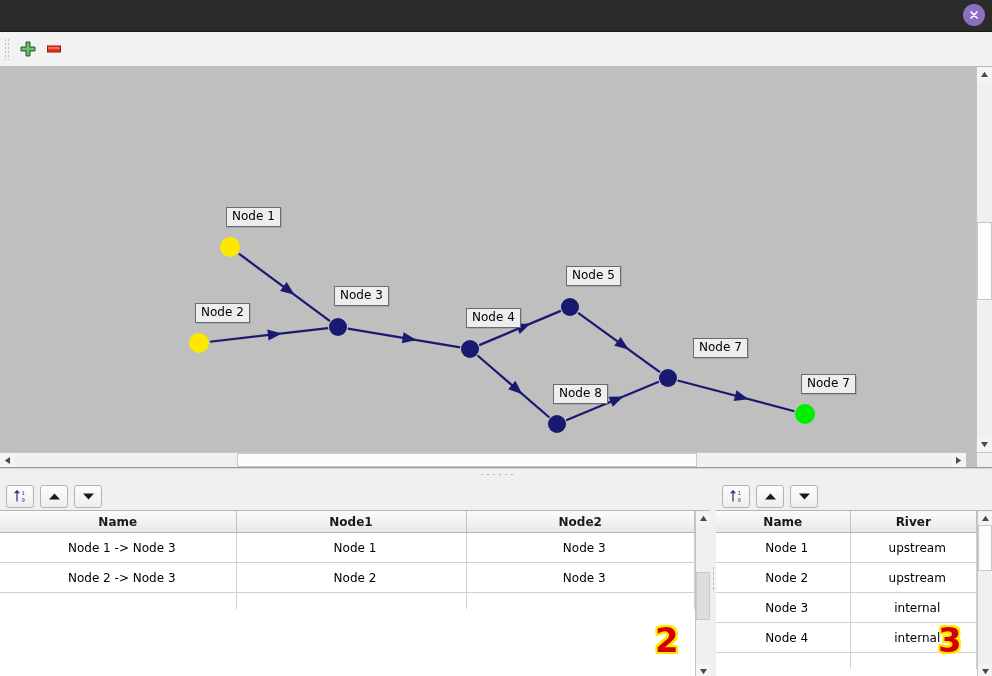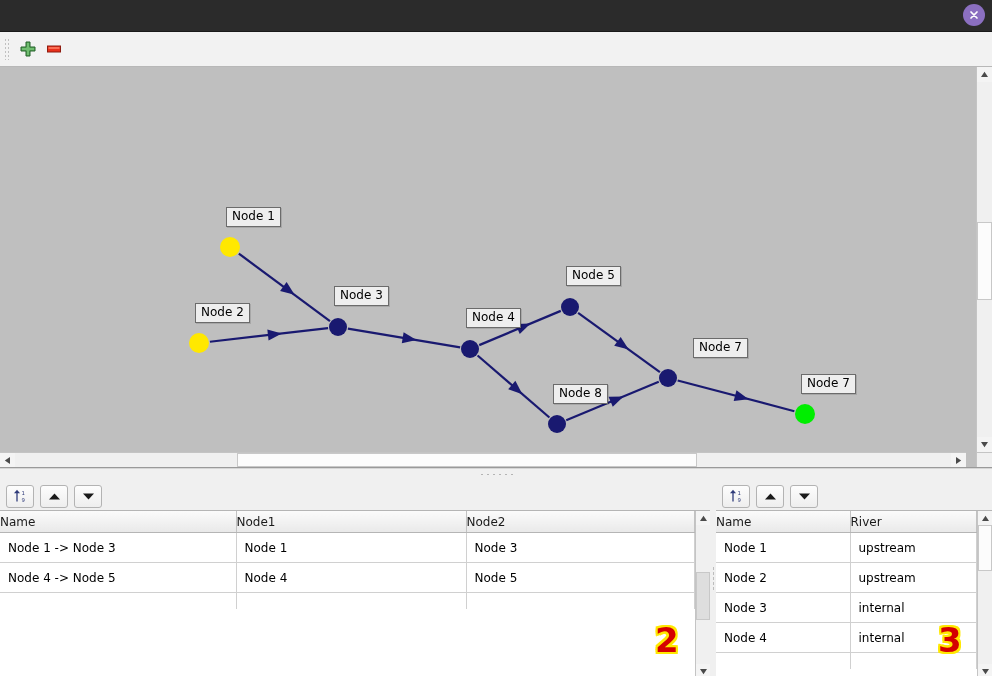--- a/index.html
+++ b/index.html
@@ -247,34 +247,34 @@
   table.grid {
     border-collapse: collapse;
     table-layout: fixed;
     width: 100%;
     font-size: 12px;
   }
   table.grid th {
     background: linear-gradient(#fbfbfb, #e9e9e9);
     border-right: 1px solid #c2c2c2;
     border-bottom: 1px solid #b5b5b5;
-    font-weight: normal;
+    font-weight: bold;
     height: 21px;
     color: #1a1a1a;
-    text-align: left;
+    text-align: center;
     padding: 0;
   }
   table.grid td {
     border-right: 1px solid #d0d0d0;
     border-bottom: 1px solid #d0d0d0;
     height: 29px;
     padding: 0 0 0 8px;
     color: #000;
     background: #ffffff;
-    text-align: left;
+    text-align: center;
     overflow: hidden;
     white-space: nowrap;
   }
   table.grid tr.filler td { height: 16px; border-bottom: none; }
   .tbl-sb-v {
     position: absolute;
     right: 0; top: 0;
     width: 15px;
     height: 100%;
     background: #f4f4f4;
@@ -436,23 +436,23 @@
                   <th>Node2</th>
                 </tr>
               </thead>
             <tbody id="reaches-body">
                 <tr>
                   <td>Node 1 -&gt; Node 3</td>
                   <td>Node 1</td>
                   <td>Node 3</td>
                 </tr>
                 <tr>
-                  <td>Node 4 -&gt; Node 5</td>
-                  <td>Node 4</td>
-                  <td>Node 5</td>
+                  <td>Node 2 -&gt; Node 3</td>
+                  <td>Node 2</td>
+                  <td>Node 3</td>
                 </tr>
                 <tr class="filler">
                   <td></td>
                   <td></td>
                   <td></td>
                 </tr>
               </tbody>
           </table>
         </div>
         <div class="annot" style="position:absolute; left:655px; top:112px;">2</div>

